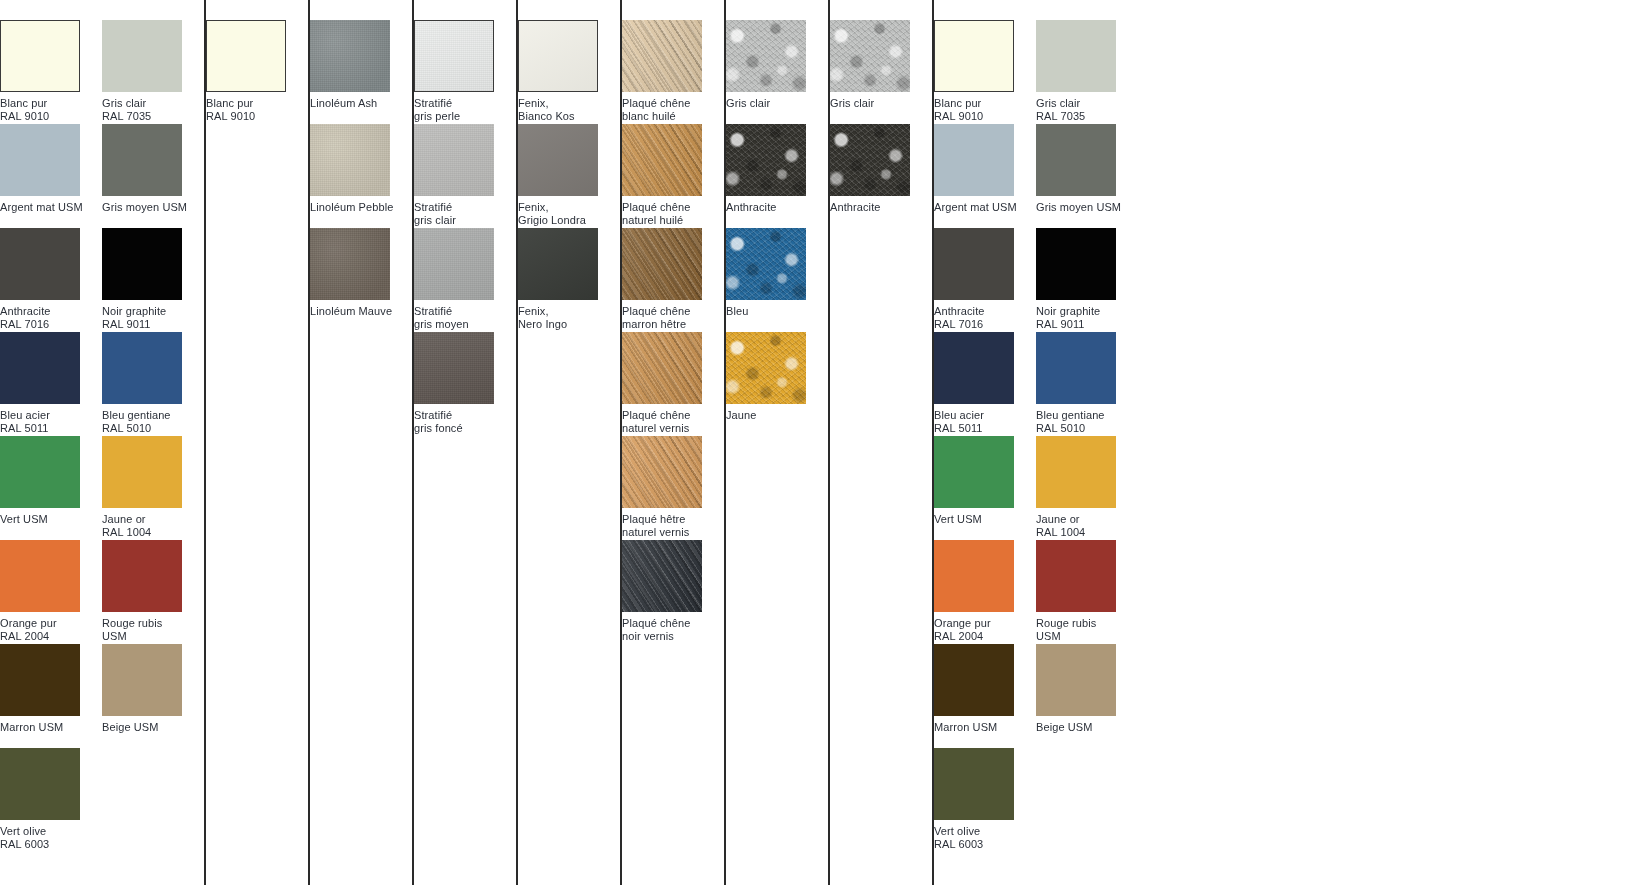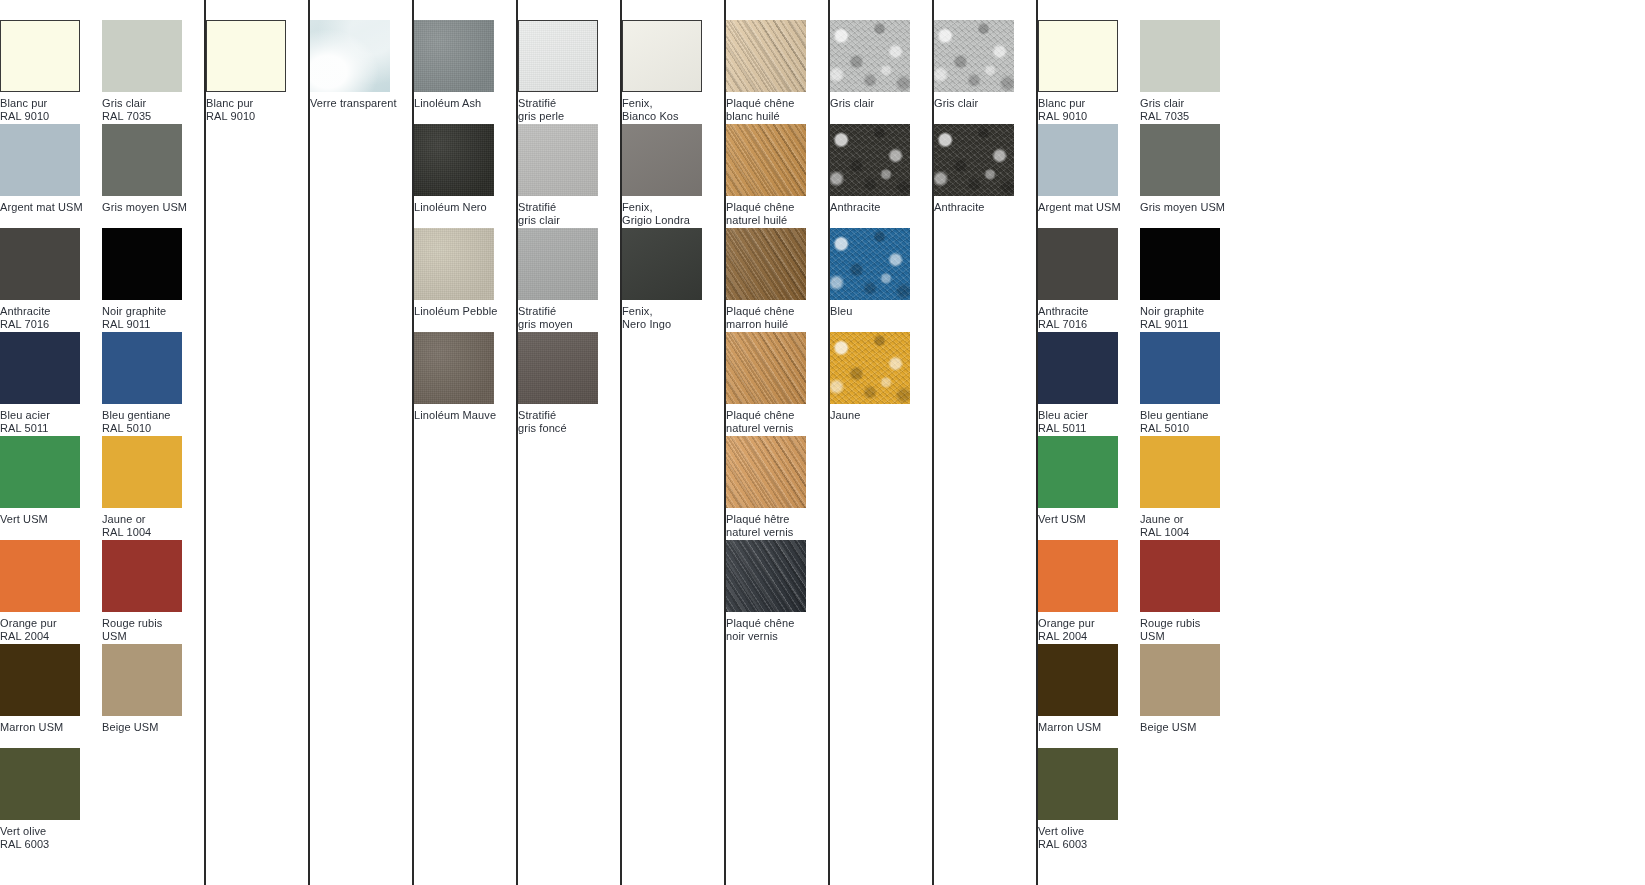--- a/index.html
+++ b/index.html
@@ -195,36 +195,24 @@
       <div class="col">
         <div class="cell">
           <div class="sw tex-plain bordered" style="background-color: rgb(251, 251, 230);"></div>
           <div class="lab"><span>Blanc pur</span><span class="l2">RAL 9010</span></div>
         </div>
       </div>
     </div>
     <div class="group">
       <div class="col">
         <div class="cell">
-          <div class="sw tex-glass" style="background-color: rgb(207, 224, 227);"></div>
-          <div class="lab"><span>Verre transparent</span></div>
-        </div>
-      </div>
-    </div>
-    <div class="group">
-      <div class="col">
-        <div class="cell">
           <div class="sw tex-lino" style="background-color: rgb(132, 140, 141);"></div>
           <div class="lab"><span>Linoléum Ash</span></div>
         </div>
         <div class="cell">
-          <div class="sw tex-lino" style="background-color: rgb(43, 44, 39);"></div>
-          <div class="lab"><span>Linoléum Nero</span></div>
-        </div>
-        <div class="cell">
           <div class="sw tex-lino" style="background-color: rgb(204, 198, 180);"></div>
           <div class="lab"><span>Linoléum Pebble</span></div>
         </div>
         <div class="cell">
           <div class="sw tex-lino" style="background-color: rgb(110, 100, 89);"></div>
           <div class="lab"><span>Linoléum Mauve</span></div>
         </div>
       </div>
     </div>
     <div class="group">
@@ -268,21 +256,21 @@
         <div class="cell">
           <div class="sw tex-wood" style="background-color: rgb(224, 201, 166);"></div>
           <div class="lab"><span>Plaqué chêne</span><span class="l2">blanc huilé</span></div>
         </div>
         <div class="cell">
           <div class="sw tex-wood" style="background-color: rgb(200, 145, 76);"></div>
           <div class="lab"><span>Plaqué chêne</span><span class="l2">naturel huilé</span></div>
         </div>
         <div class="cell">
           <div class="sw tex-wood" style="background-color: rgb(138, 100, 53);"></div>
-          <div class="lab"><span>Plaqué chêne</span><span class="l2">marron huilé</span></div>
+          <div class="lab"><span>Plaqué chêne</span><span class="l2">marron hêtre</span></div>
         </div>
         <div class="cell">
           <div class="sw tex-wood" style="background-color: rgb(203, 146, 80);"></div>
           <div class="lab"><span>Plaqué chêne</span><span class="l2">naturel vernis</span></div>
         </div>
         <div class="cell">
           <div class="sw tex-wood" style="background-color: rgb(215, 156, 92);"></div>
           <div class="lab"><span>Plaqué hêtre</span><span class="l2">naturel vernis</span></div>
         </div>
         <div class="cell">

